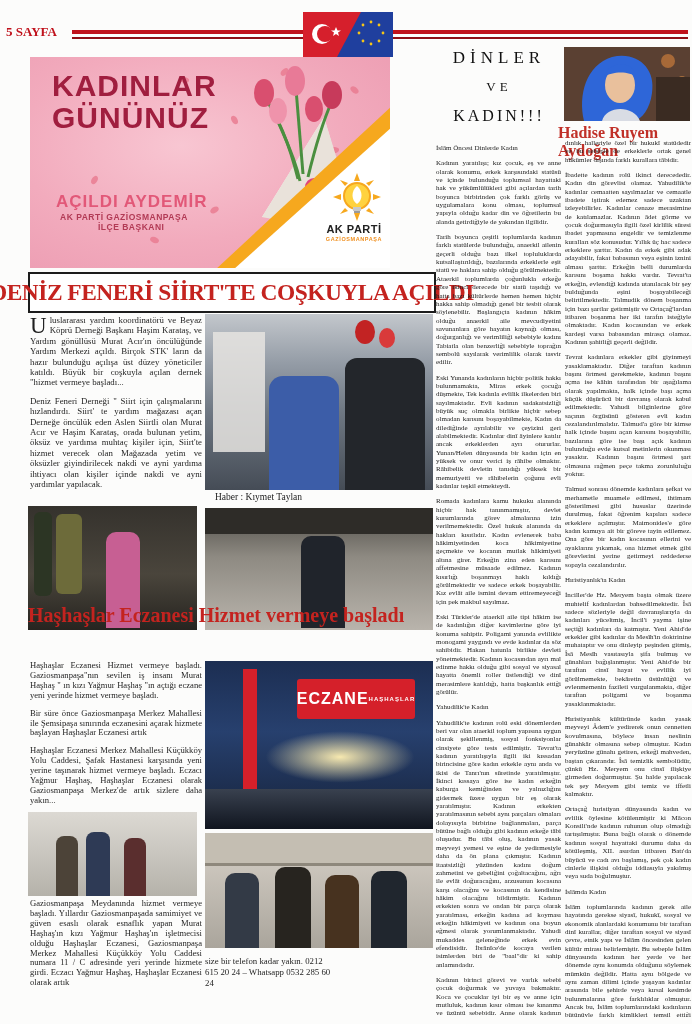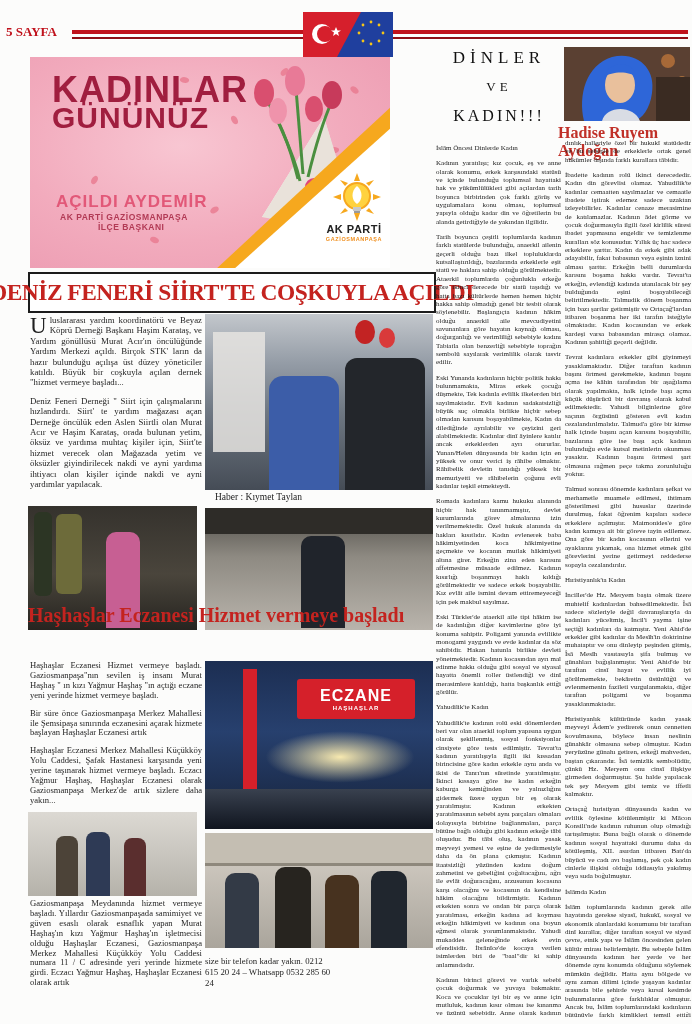--- a/index.html
+++ b/index.html
@@ -8,21 +8,21 @@
   .abs{position:absolute;}
   
   .page-label{left:6px;top:24px;font-weight:bold;font-size:13px;color:#c0121c;}
   .rule-thick{left:72px;width:616px;top:30px;height:4px;background:#c0121c;}
   .rule-thin{left:72px;width:616px;top:37px;height:2px;background:#8f0e16;}
   .masthead{left:303px;top:12px;width:90px;height:45px;}
   
   .ad{left:30px;top:57px;width:360px;height:211px;overflow:hidden;
       background:radial-gradient(ellipse at 42% 42%,#f8c6d2 0%,#f2abbd 55%,#ec9bb1 100%);}
   .ad-t1{left:22px;top:12px;font-family:"Liberation Sans",sans-serif;font-weight:bold;
-         font-size:36px;color:#a01e3f;letter-spacing:1px;}
+         font-size:30px;color:#a01e3f;letter-spacing:1px;}
   .ad-t2{left:22px;top:44px;font-family:"Liberation Sans",sans-serif;font-weight:bold;
          font-size:30px;color:#a01e3f;letter-spacing:1px;}
   .ad-script{left:30px;top:86px;font-family:"DejaVu Serif",serif;font-style:italic;
          font-size:27px;color:#a01e3f;letter-spacing:2px;}
   .ad-name{left:26px;top:135px;font-family:"Liberation Sans",sans-serif;font-weight:bold;
          font-size:17px;color:#e25878;letter-spacing:1px;}
   .ad-r1{left:30px;top:155px;font-family:"Liberation Sans",sans-serif;font-weight:bold;
          font-size:8.5px;color:#b23a55;letter-spacing:.5px;}
   .ad-r2{left:68px;top:165px;font-family:"Liberation Sans",sans-serif;font-weight:bold;
          font-size:8.5px;color:#b23a55;letter-spacing:.5px;}
@@ -63,21 +63,21 @@
   .ph1-fig-dark{left:140px;top:44px;width:80px;height:132px;border-radius:12px 12px 0 0;background:#23262b;}
   .ph2{left:28px;top:506px;width:169px;height:124px;background:linear-gradient(180deg,#35322d 0%,#4a453c 55%,#262420 100%);}
   .ph2-coat{left:28px;top:8px;width:26px;height:80px;border-radius:6px;background:#6d6b3a;}
   .ph2-coat2{left:6px;top:6px;width:18px;height:84px;border-radius:6px;background:#2c3524;}
   .ph2-pink{left:78px;top:26px;width:34px;height:96px;border-radius:10px 10px 0 0;background:#c75f93;}
   .ph3{left:205px;top:508px;width:228px;height:122px;background:linear-gradient(180deg,#4c4a45 0%,#8e8a82 40%,#b9b4ac 100%);}
   .ph3-fig{left:96px;top:28px;width:44px;height:92px;border-radius:10px 10px 0 0;background:#20242b;}
   .ph3-rack{left:0;top:0;width:228px;height:26px;background:#2e2c28;}
   .ph4{left:205px;top:661px;width:228px;height:168px;background:linear-gradient(180deg,#1c2e52 0%,#27406e 42%,#16223a 100%);}
   .ph4-sign{left:92px;top:18px;width:118px;height:40px;background:#d5202a;border-radius:3px;
-            display:flex;flex-direction:column;align-items:center;justify-content:center;}
+            display:flex;flex-direction:row;align-items:center;justify-content:center;}
   .ph4-sign-t1{font-family:"Liberation Sans",sans-serif;font-weight:bold;font-size:16px;color:#fff;letter-spacing:1px;}
   .ph4-sign-t2{font-family:"Liberation Sans",sans-serif;font-weight:bold;font-size:6px;color:#fff;letter-spacing:1px;}
   .ph4-strip{left:38px;top:8px;width:14px;height:120px;background:#d5202a;}
   .ph4-glow{left:60px;top:70px;width:150px;height:52px;background:radial-gradient(ellipse,#f7e9b0 0%,rgba(247,233,176,0) 70%);}
   .ph4-street{left:0;top:128px;width:228px;height:40px;background:linear-gradient(180deg,#39414f,#10151f);}
   .ph5{left:28px;top:812px;width:169px;height:84px;background:linear-gradient(180deg,#dcd9d3 0%,#b5b2aa 100%);}
   .ph5-f1{left:28px;top:24px;width:22px;height:60px;border-radius:8px 8px 0 0;background:#4c4338;}
   .ph5-f2{left:58px;top:20px;width:24px;height:64px;border-radius:8px 8px 0 0;background:#2e3a55;}
   .ph5-f3{left:96px;top:26px;width:22px;height:58px;border-radius:8px 8px 0 0;background:#5a2e2e;}
   .ph6{left:205px;top:833px;width:228px;height:115px;background:linear-gradient(180deg,#d8d2c9 0%,#aaa59c 100%);}

